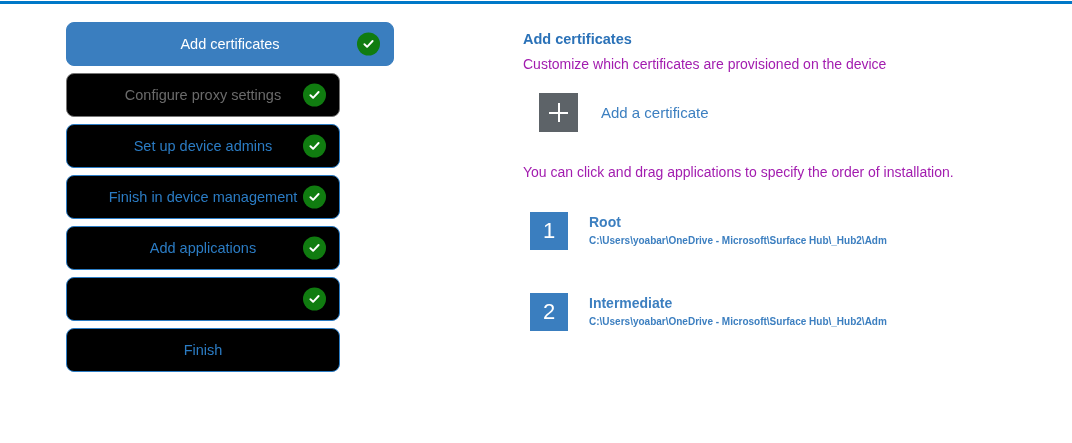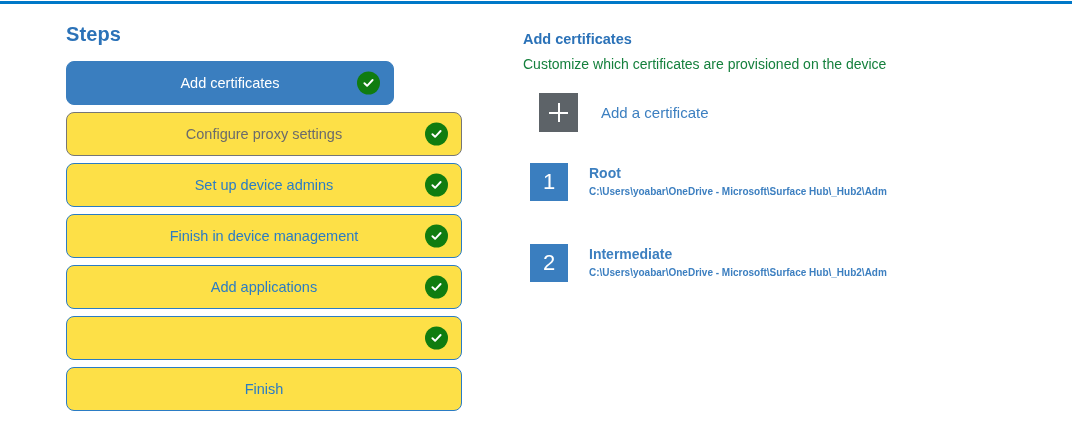--- a/index.html
+++ b/index.html
@@ -40,25 +40,25 @@
     letter-spacing: 0.1px;
     margin: 0 0 15px 0;
     line-height: 24px;
   }
   .step-list {
     display: block;
   }
   .step-btn {
     position: relative;
     box-sizing: border-box;
-    width: 396px;
+    width: 274px;
     height: 44px;
     border-radius: 8px;
     border: 1px solid #2b7cc4;
-    background: #fde047;
+    background: #000000;
     margin-bottom: 7px;
     display: flex;
     align-items: center;
     justify-content: center;
     cursor: pointer;
     padding: 0;
     font-family: "Liberation Sans", sans-serif;
   }
   .step-btn .step-label {
     font-size: 14.5px;
@@ -111,21 +111,21 @@
   }
   .section-title {
     font-size: 14.5px;
     font-weight: bold;
     color: #2b72b8;
     line-height: 18px;
     margin: 0;
   }
   .section-sub {
     font-size: 14px;
-    color: #15803d;
+    color: #a21caf;
     line-height: 18px;
     margin: 7px 0 0 0;
   }
 
   
   .add-row {
     display: flex;
     align-items: center;
     margin-top: 20px;
     padding-left: 16px;
@@ -207,21 +207,20 @@
     color: #3c7fc0;
     line-height: 19px;
   }
 </style>
 </head>
 <body>
 
 <div class="top-bar"></div>
 
 <div class="steps-panel">
-  <div class="steps-heading">Steps</div>
 
   <div class="step-list">
 
     <div class="step-btn is-selected">
       <span class="step-label">Add certificates</span>
       <span class="check-badge">
         <svg width="13" height="13" viewBox="0 0 13 13">
             <path d="M2.4 6.7 L5.1 9.3 L10.6 3.5" fill="none" stroke="#ffffff" stroke-width="1.9" stroke-linecap="round" stroke-linejoin="round"></path>
           </svg>
       </span>
@@ -284,20 +283,21 @@
   <div class="section-sub">Customize which certificates are provisioned on the device</div>
 
   <div class="add-row">
     <div class="add-square">
       <span class="plus-glyph"></span>
     </div>
     <div class="add-link">Add a certificate</div>
   </div>
 
   <div class="install-block">
+    <div class="section-sub">You can click and drag applications to specify the order of installation.</div>
 
     <div class="order-list">
 
       <div class="order-item">
         <div class="order-num">1</div>
         <div class="order-text">
           <div class="order-name">Root</div>
           <div class="order-path">C:\Users\yoabar\OneDrive - Microsoft\Surface Hub\_Hub2\Adm</div>
         </div>
       </div>

